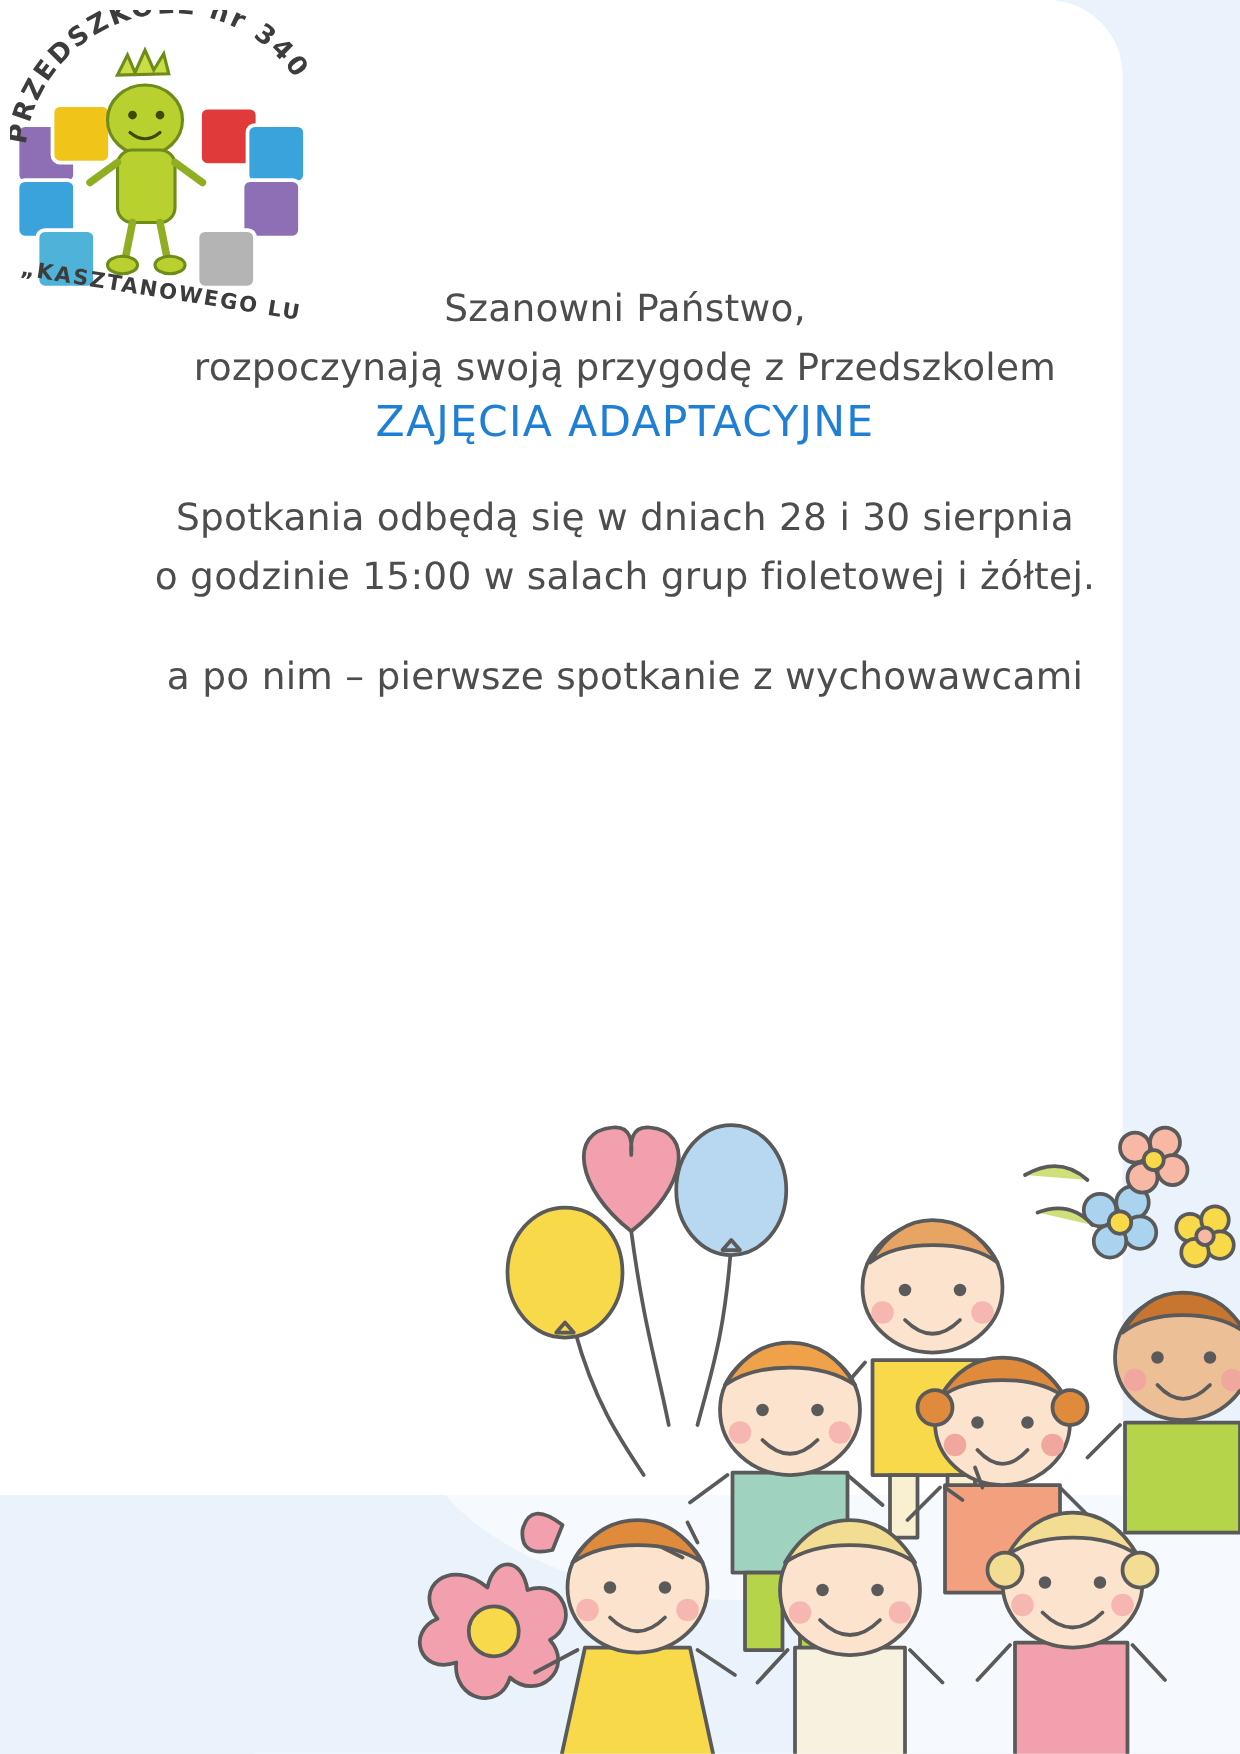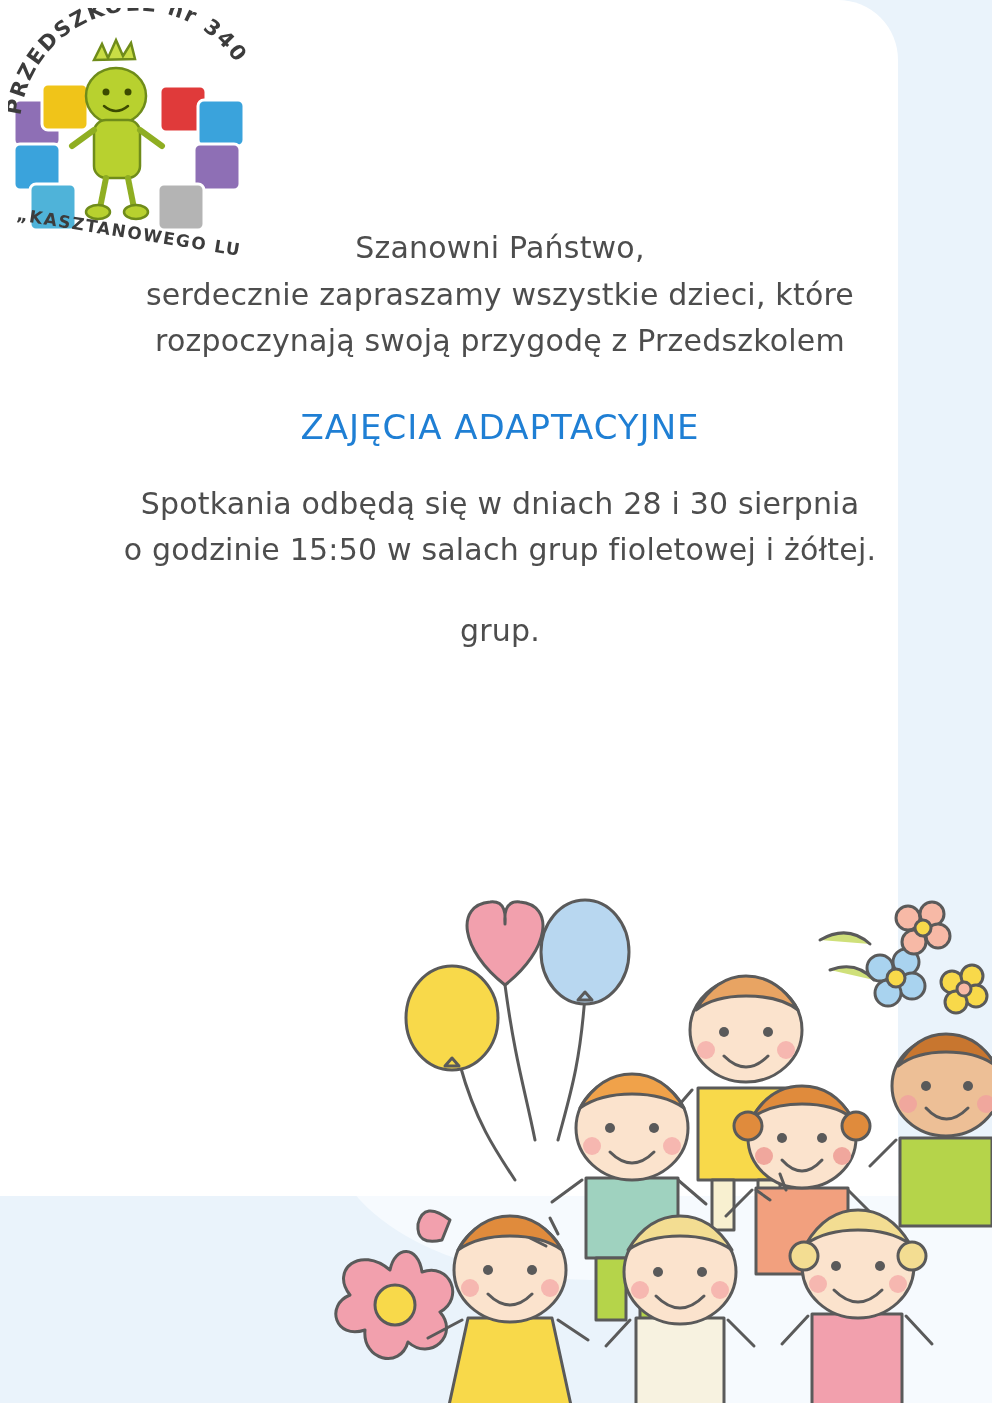--- a/index.html
+++ b/index.html
@@ -75,21 +75,20 @@
     color: #4a4a4a;
   }
   .para {
     font-size: 30px;
     line-height: 1.55;
     color: #4d4d4d;
     font-family: "DejaVu Sans", sans-serif;
     letter-spacing: 0.2px;
   }
   .headline {
-    margin-top: 42px;
     margin-bottom: 34px;
     font-size: 34px;
     color: #1f7fd4;
     letter-spacing: 1px;
     font-family: "DejaVu Sans", sans-serif;
   }
   .gap { height: 34px; }
 
   
   .illustration {
@@ -161,31 +160,30 @@
         <textPath href="#arcTop" startOffset="4%">PRZEDSZKOLE nr 340</textPath>
       </text>
       <text font-family="DejaVu Sans, sans-serif" font-size="17" font-weight="bold" fill="#3c3c3c" letter-spacing="1.5">
         <textPath href="#arcBottom" startOffset="0%">„KASZTANOWEGO LUDKA”</textPath>
       </text>
     </svg>
   </div>
 
   <div class="content">
     <div class="para">Szanowni Państwo,</div>
-    <div class="para">serdecznie zapraszamy wszystkie dzieci, które</div>
     <div class="para">rozpoczynają swoją przygodę z Przedszkolem</div>
 
     <div class="headline">ZAJĘCIA ADAPTACYJNE</div>
 
     <div class="para">Spotkania odbędą się w dniach 28 i 30 sierpnia</div>
-    <div class="para">o godzinie 15:50 w salach grup fioletowej i żółtej.</div>
+    <div class="para">o godzinie 15:00 w salach grup fioletowej i żółtej.</div>
 
     <div class="gap"></div>
 
-    <div class="para">grup.</div>
+    <div class="para">a po nim – pierwsze spotkanie z wychowawcami</div>
   </div>
 
   <div class="illustration">
     <svg width="700" height="520" viewBox="0 0 700 520" xmlns="http://www.w3.org/2000/svg">
       <g stroke="#5a5a5a" stroke-width="3" stroke-linecap="round" stroke-linejoin="round">
 
         <path d="M205,95 C215,170 225,200 235,250" fill="none"></path>
         <path d="M285,105 C280,175 270,205 258,250" fill="none"></path>
         <path d="M160,175 C175,230 195,260 215,290" fill="none"></path>
 

